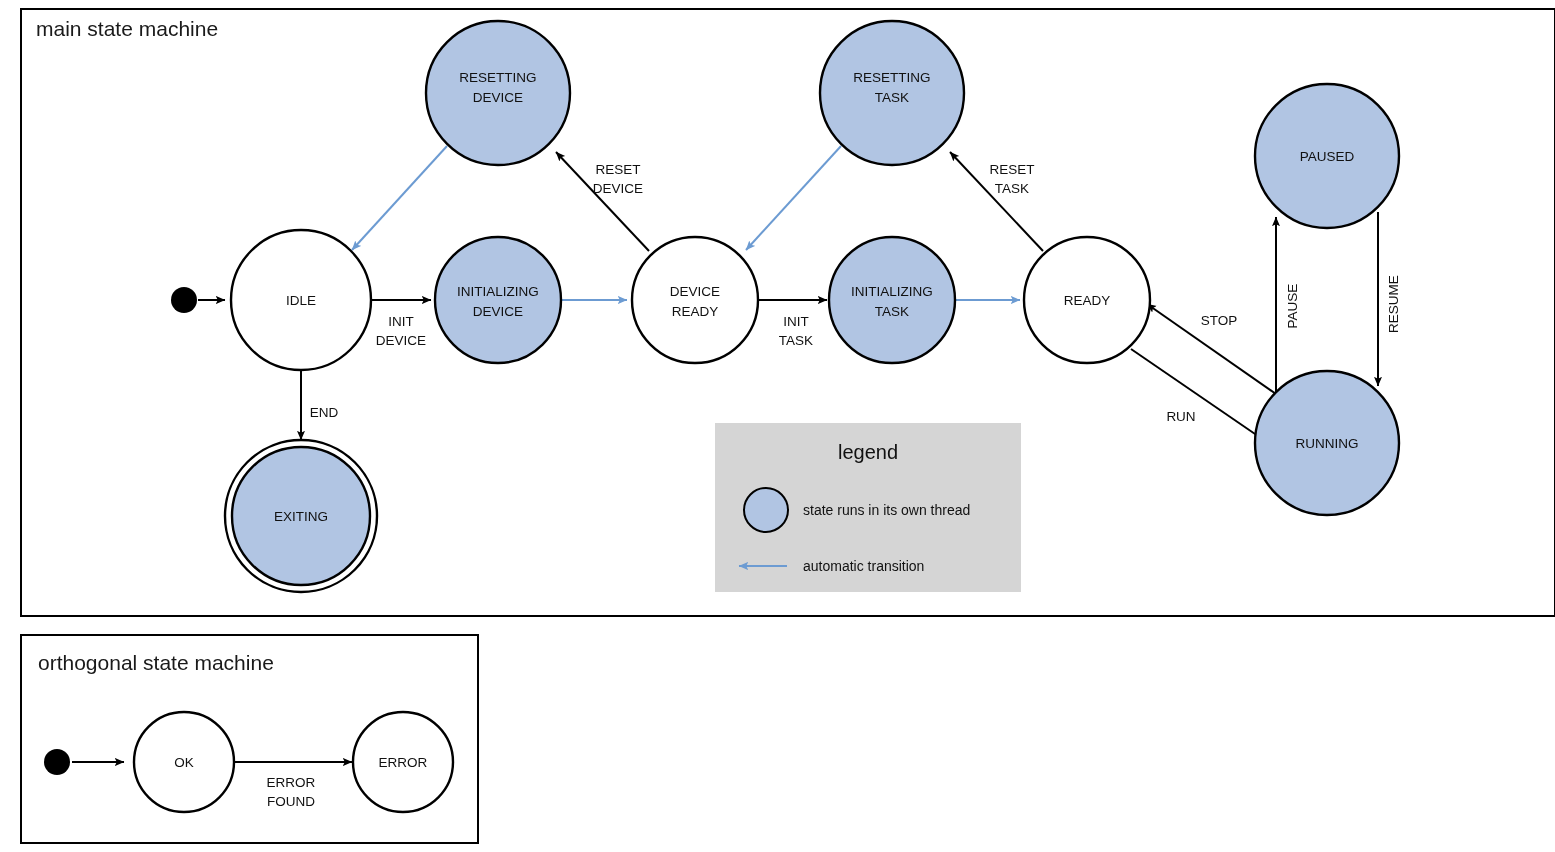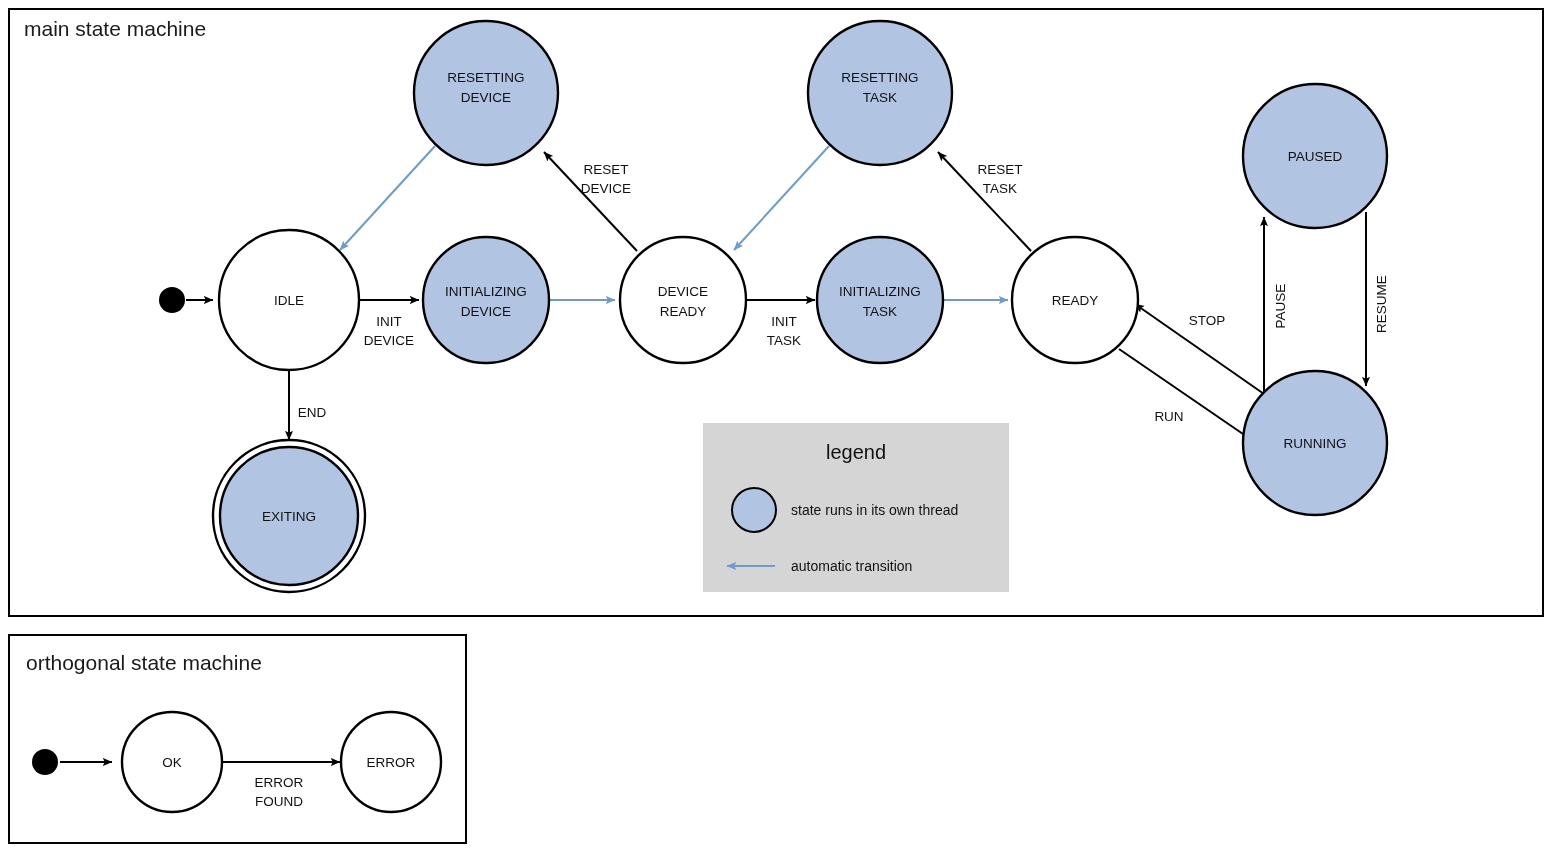--- a/index.html
+++ b/index.html
@@ -10,21 +10,21 @@
   }
   body {
     width: 1555px;
     height: 852px;
     font-family: "Liberation Sans", sans-serif;
     position: relative;
     overflow: hidden;
   }
   #canvas-root {
     position: absolute;
-    left: 0;
+    left: 12px;
     top: 0;
     width: 1272px;
     height: 852px;
   }
   svg#diagram {
     display: block;
     width: 1555px;
     height: 852px;
   }
   .frame-rect {

